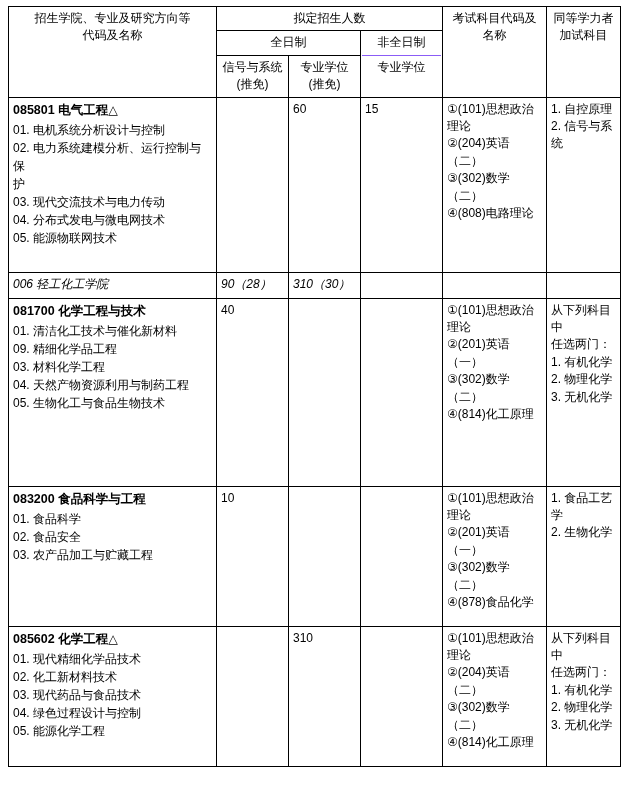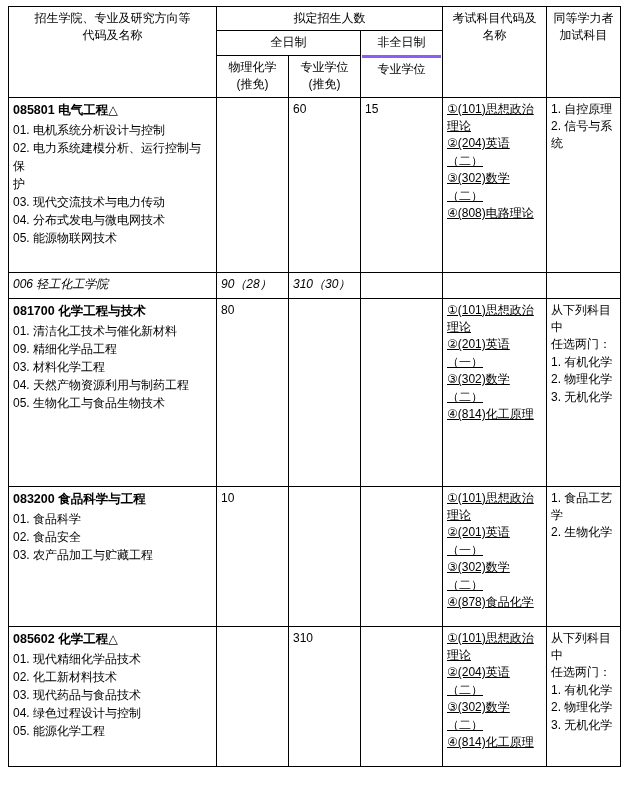--- a/index.html
+++ b/index.html
@@ -85,21 +85,21 @@
   }
   .mid {
     vertical-align: middle;
   }
   .subj {
     vertical-align: middle;
     font-size: 12px;
     line-height: 1.6;
     padding-left: 14px;
   }
-  .subj span { display: block; text-decoration: underline; }
+  .subj span { display: block; }
   .extra {
     vertical-align: middle;
     font-size: 12px;
     line-height: 1.6;
     padding-left: 8px;
   }
   .extra span { display: block; }
 </style>
 </head>
 <body>
@@ -122,27 +122,27 @@
         <th class="hdr" colspan="3">拟定招生人数</th>
         <th class="hdr" rowspan="3">考试科目代码及名称</th>
         <th class="hdr" rowspan="3">
           <div>同等学力者</div>
           <div>加试科目</div>
         </th>
       </tr>
       <tr>
         <th class="hdr" colspan="2">全日制</th>
         <th class="hdr" rowspan="2">
-          <div style="border-bottom:3px solid #8b5cf6; margin:-3px -3px 3px -3px; padding:3px 8px;">非全日制</div>
+          <div style="border-bottom:1px solid #8b5cf6; margin:-3px -3px 3px -3px; padding:3px 8px;">非全日制</div>
           <div>专业学位</div>
         </th>
       </tr>
       <tr>
         <th class="hdr-small">
-          <div>物理化学</div>
+          <div>信号与系统</div>
           <div>(推免)</div>
         </th>
         <th class="hdr-small">
           <div>专业学位</div>
           <div>(推免)</div>
         </th>
       </tr>
     </thead>
     <tbody>
 
@@ -186,21 +186,21 @@
         <td>
           <span class="major-title">081700 化学工程与技术</span>
           <span class="dir-list">
             <span>01. 清洁化工技术与催化新材料</span>
             <span>09. 精细化学品工程</span>
             <span>03. 材料化学工程</span>
             <span>04. 天然产物资源利用与制药工程</span>
             <span>05. 生物化工与食品生物技术</span>
           </span>
         </td>
-        <td class="numcell">80</td>
+        <td class="numcell">40</td>
         <td class="numcell"></td>
         <td class="numcell"></td>
         <td class="subj">
           <span>①(101)思想政治理论</span>
           <span>②(201)英语（一）</span>
           <span>③(302)数学（二）</span>
           <span>④(814)化工原理</span>
         </td>
         <td class="extra">
           <span>从下列科目中</span>

